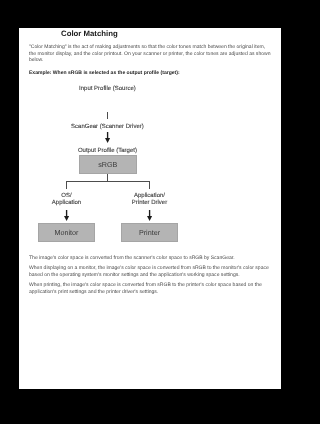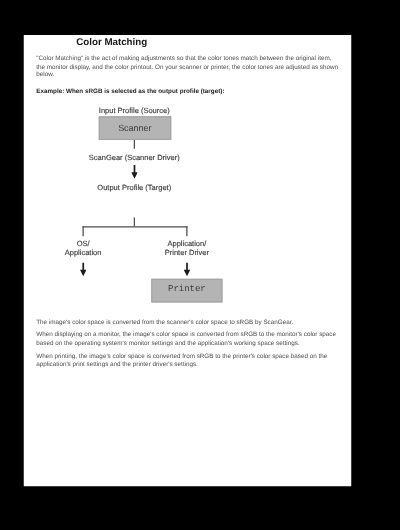--- a/index.html
+++ b/index.html
@@ -59,34 +59,34 @@
     <h1 class="h1">Color Matching</h1>
 
     <div class="para" id="p-intro">"Color Matching" is the act of making adjustments so that the color tones match between the original item, the monitor display, and the color printout. On your scanner or printer, the color tones are adjusted as shown below.</div>
 
     <div class="para bold" id="p-example">Example: When sRGB is selected as the output profile (target):</div>
 
     <div id="diagram">
 
       <div class="dlabel" style="left:-11.6px; top:57.9px; width:180px;">Input Profile (Source)</div>
 
-      <div class="box" style="left:50px; top:65.3px; width:57.8px; height:18.8px;">Scanner</div>
 
       <div class="vline" style="left:78.0px; top:83.8px; height:7.6px;"></div>
 
       <div class="dlabel" style="left:-11.6px; top:96.1px; width:180px;">ScanGear (Scanner Driver)</div>
 
       <div class="arrow" style="left:76.0px; top:103.8px;">
         <svg width="5.2" height="11" viewBox="0 0 5.2 11">
           <path d="M1.92 0 H3.28 V5.9 H5.2 L2.6 11.0 L0.0 5.9 H1.92 Z" fill="#1c1c1c"></path>
         </svg>
       </div>
 
       <div class="dlabel" style="left:-11.6px; top:120.4px; width:180px;">Output Profile (Target)</div>
 
+      <div class="box" style="left:50px; top:126.9px; width:57.5px; height:18.7px;">sRGB</div>
 
       <div class="vline" style="left:78.0px; top:145.7px; height:7.5px;"></div>
       <div class="hline" style="left:36.5px; top:152.9px; width:84.3px;"></div>
       <div class="vline" style="left:36.5px; top:152.9px; height:8.3px;"></div>
       <div class="vline" style="left:119.5px; top:152.9px; height:8.3px;"></div>
 
       <div class="dlabel" style="left:-12.5px; top:165.3px; width:100px;">
         <span>OS/</span><br>
         <span>Application</span>
       </div>
@@ -100,20 +100,21 @@
         <svg width="5.2" height="11" viewBox="0 0 5.2 11">
           <path d="M1.92 0 H3.28 V5.9 H5.2 L2.6 11.0 L0.0 5.9 H1.92 Z" fill="#1c1c1c"></path>
         </svg>
       </div>
       <div class="arrow" style="left:118.0px; top:181.7px;">
         <svg width="5.2" height="11" viewBox="0 0 5.2 11">
           <path d="M1.92 0 H3.28 V5.9 H5.2 L2.6 11.0 L0.0 5.9 H1.92 Z" fill="#1c1c1c"></path>
         </svg>
       </div>
 
-      <div class="box" style="left:92px; top:195px; width:57px; height:18.6px;font-family:Liberation Mono, monospace;">Printer</div>
+      <div class="box" style="left:9px; top:195px; width:57px; height:18.6px;">Monitor</div>
+      <div class="box" style="left:92px; top:195px; width:57px; height:18.6px;">Printer</div>
     </div>
 
     <div class="para" id="p-a1">The image's color space is converted from the scanner's color space to sRGB by ScanGear.</div>
     <div class="para" id="p-a2">When displaying on a monitor, the image's color space is converted from sRGB to the monitor's color space based on the operating system's monitor settings and the application's working space settings.</div>
     <div class="para" id="p-a3">When printing, the image's color space is converted from sRGB to the printer's color space based on the application's print settings and the printer driver's settings.</div>
   </div>
 </div>
 
 </body></html>

